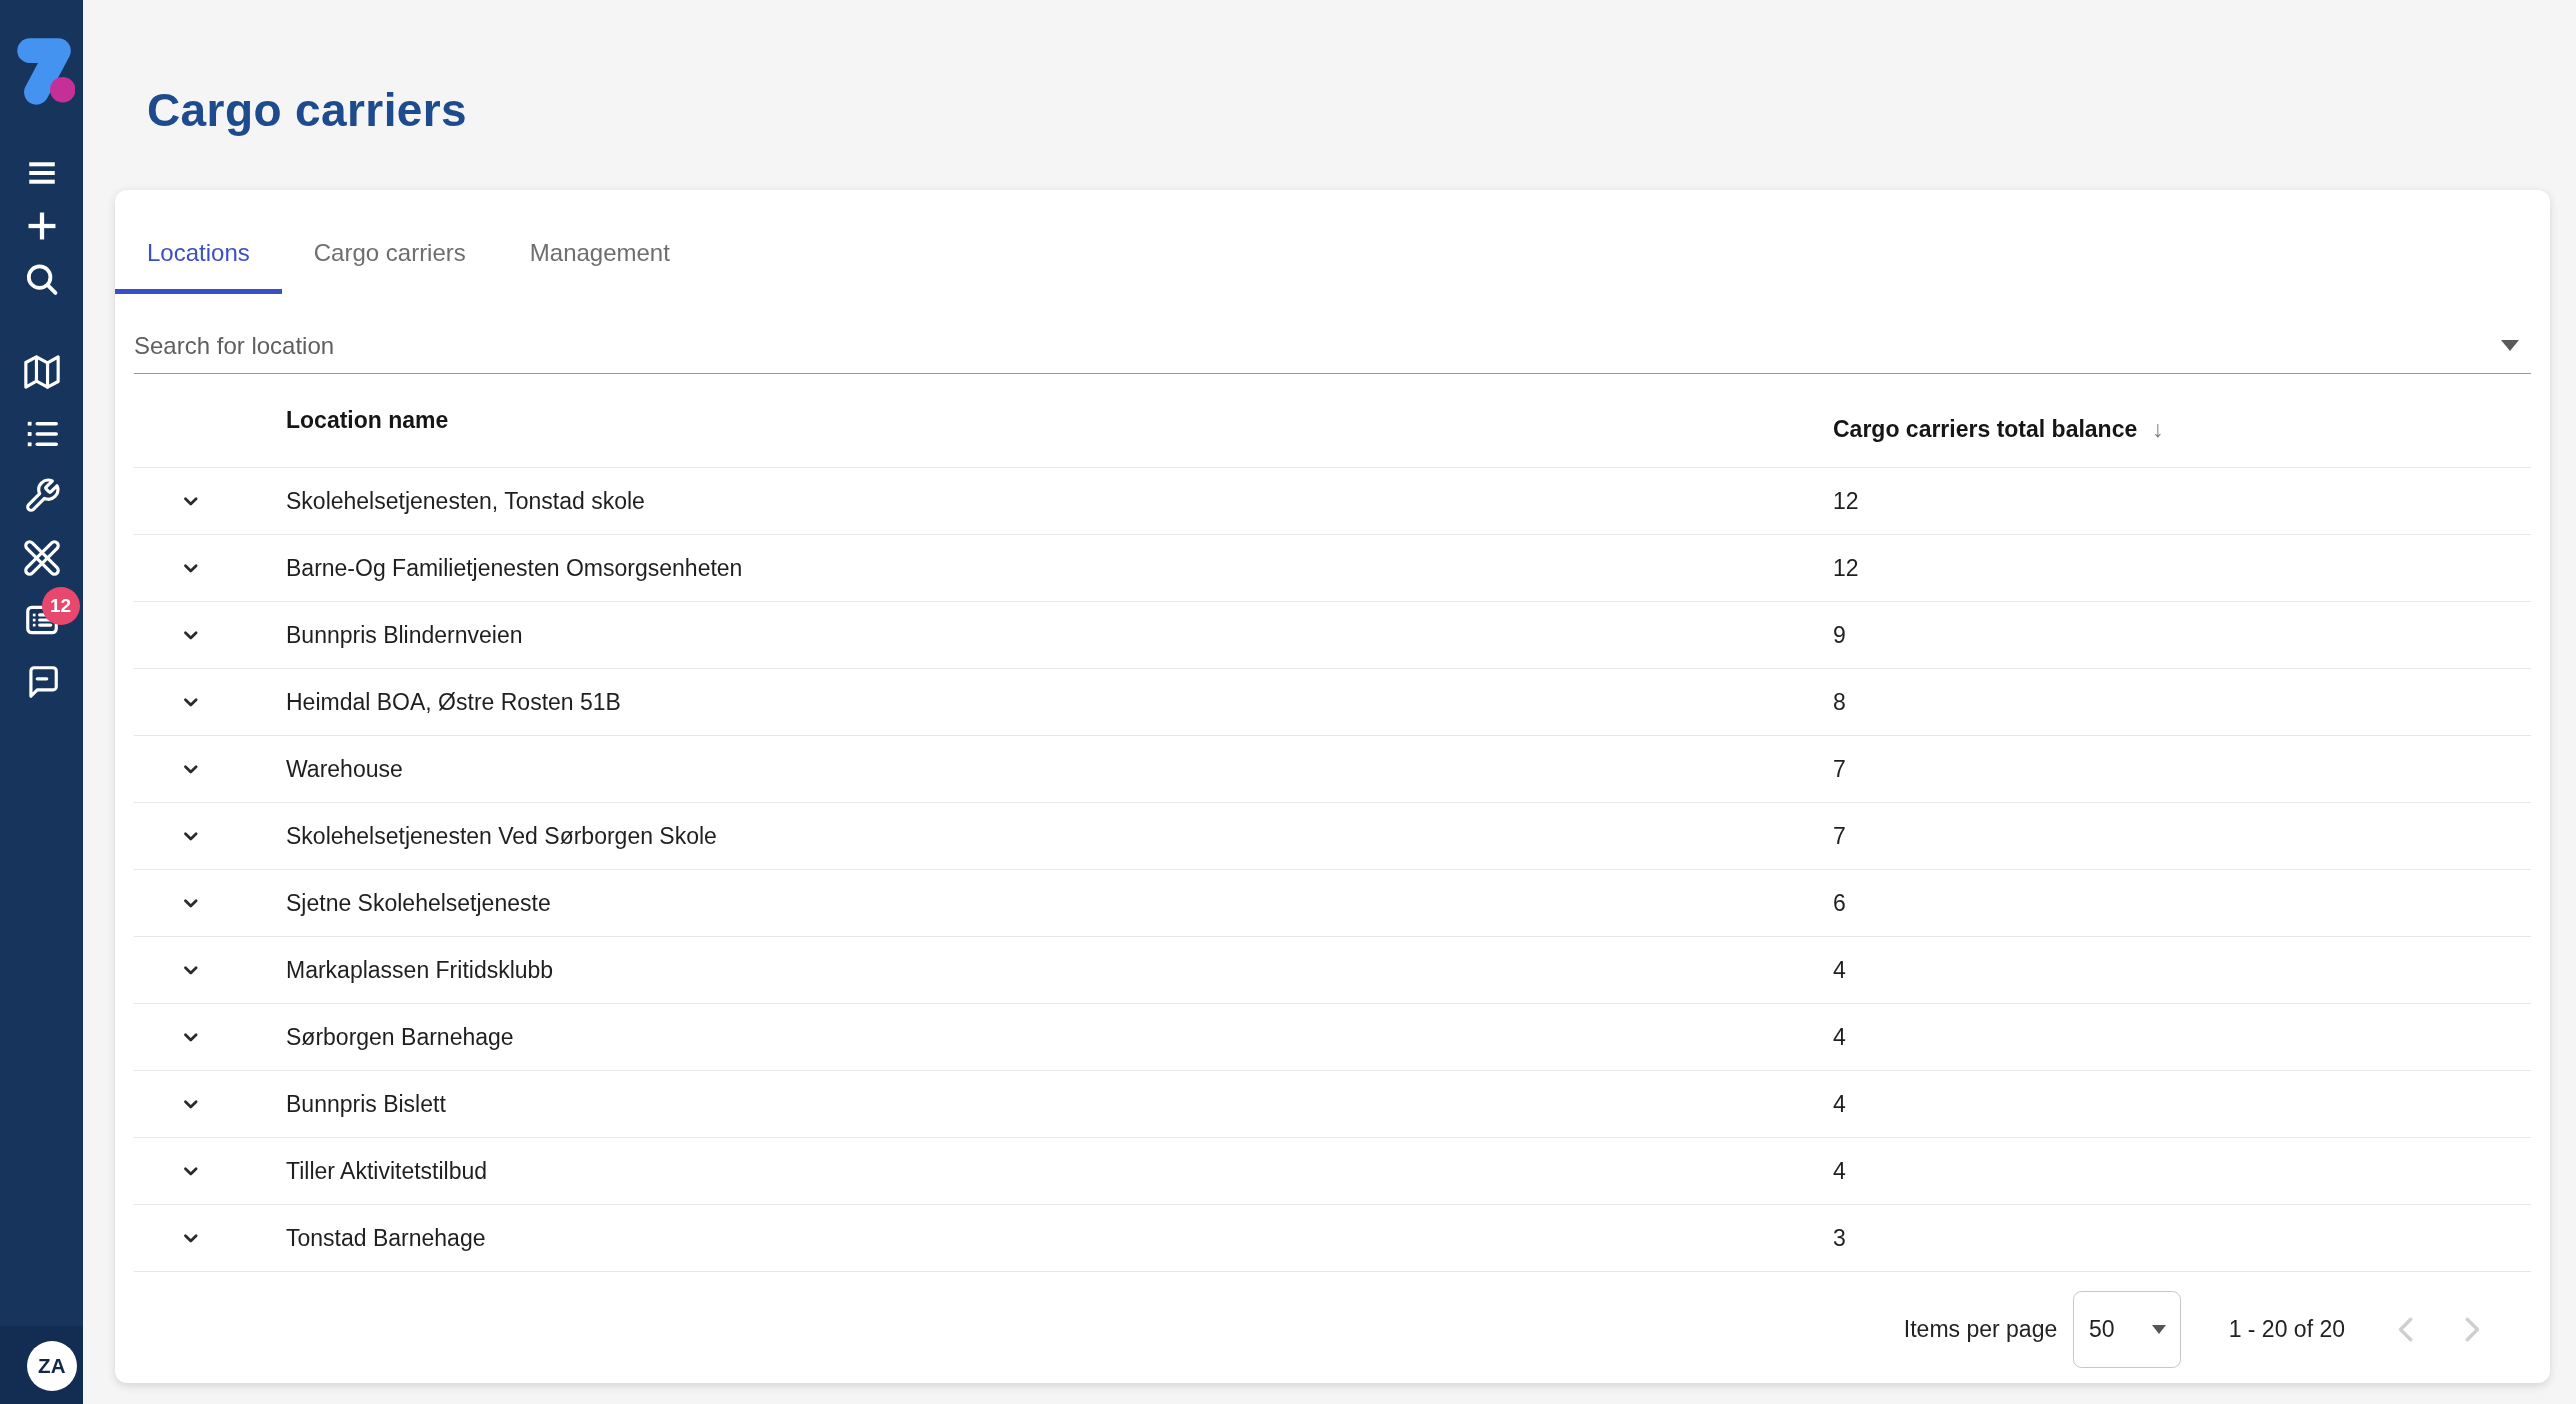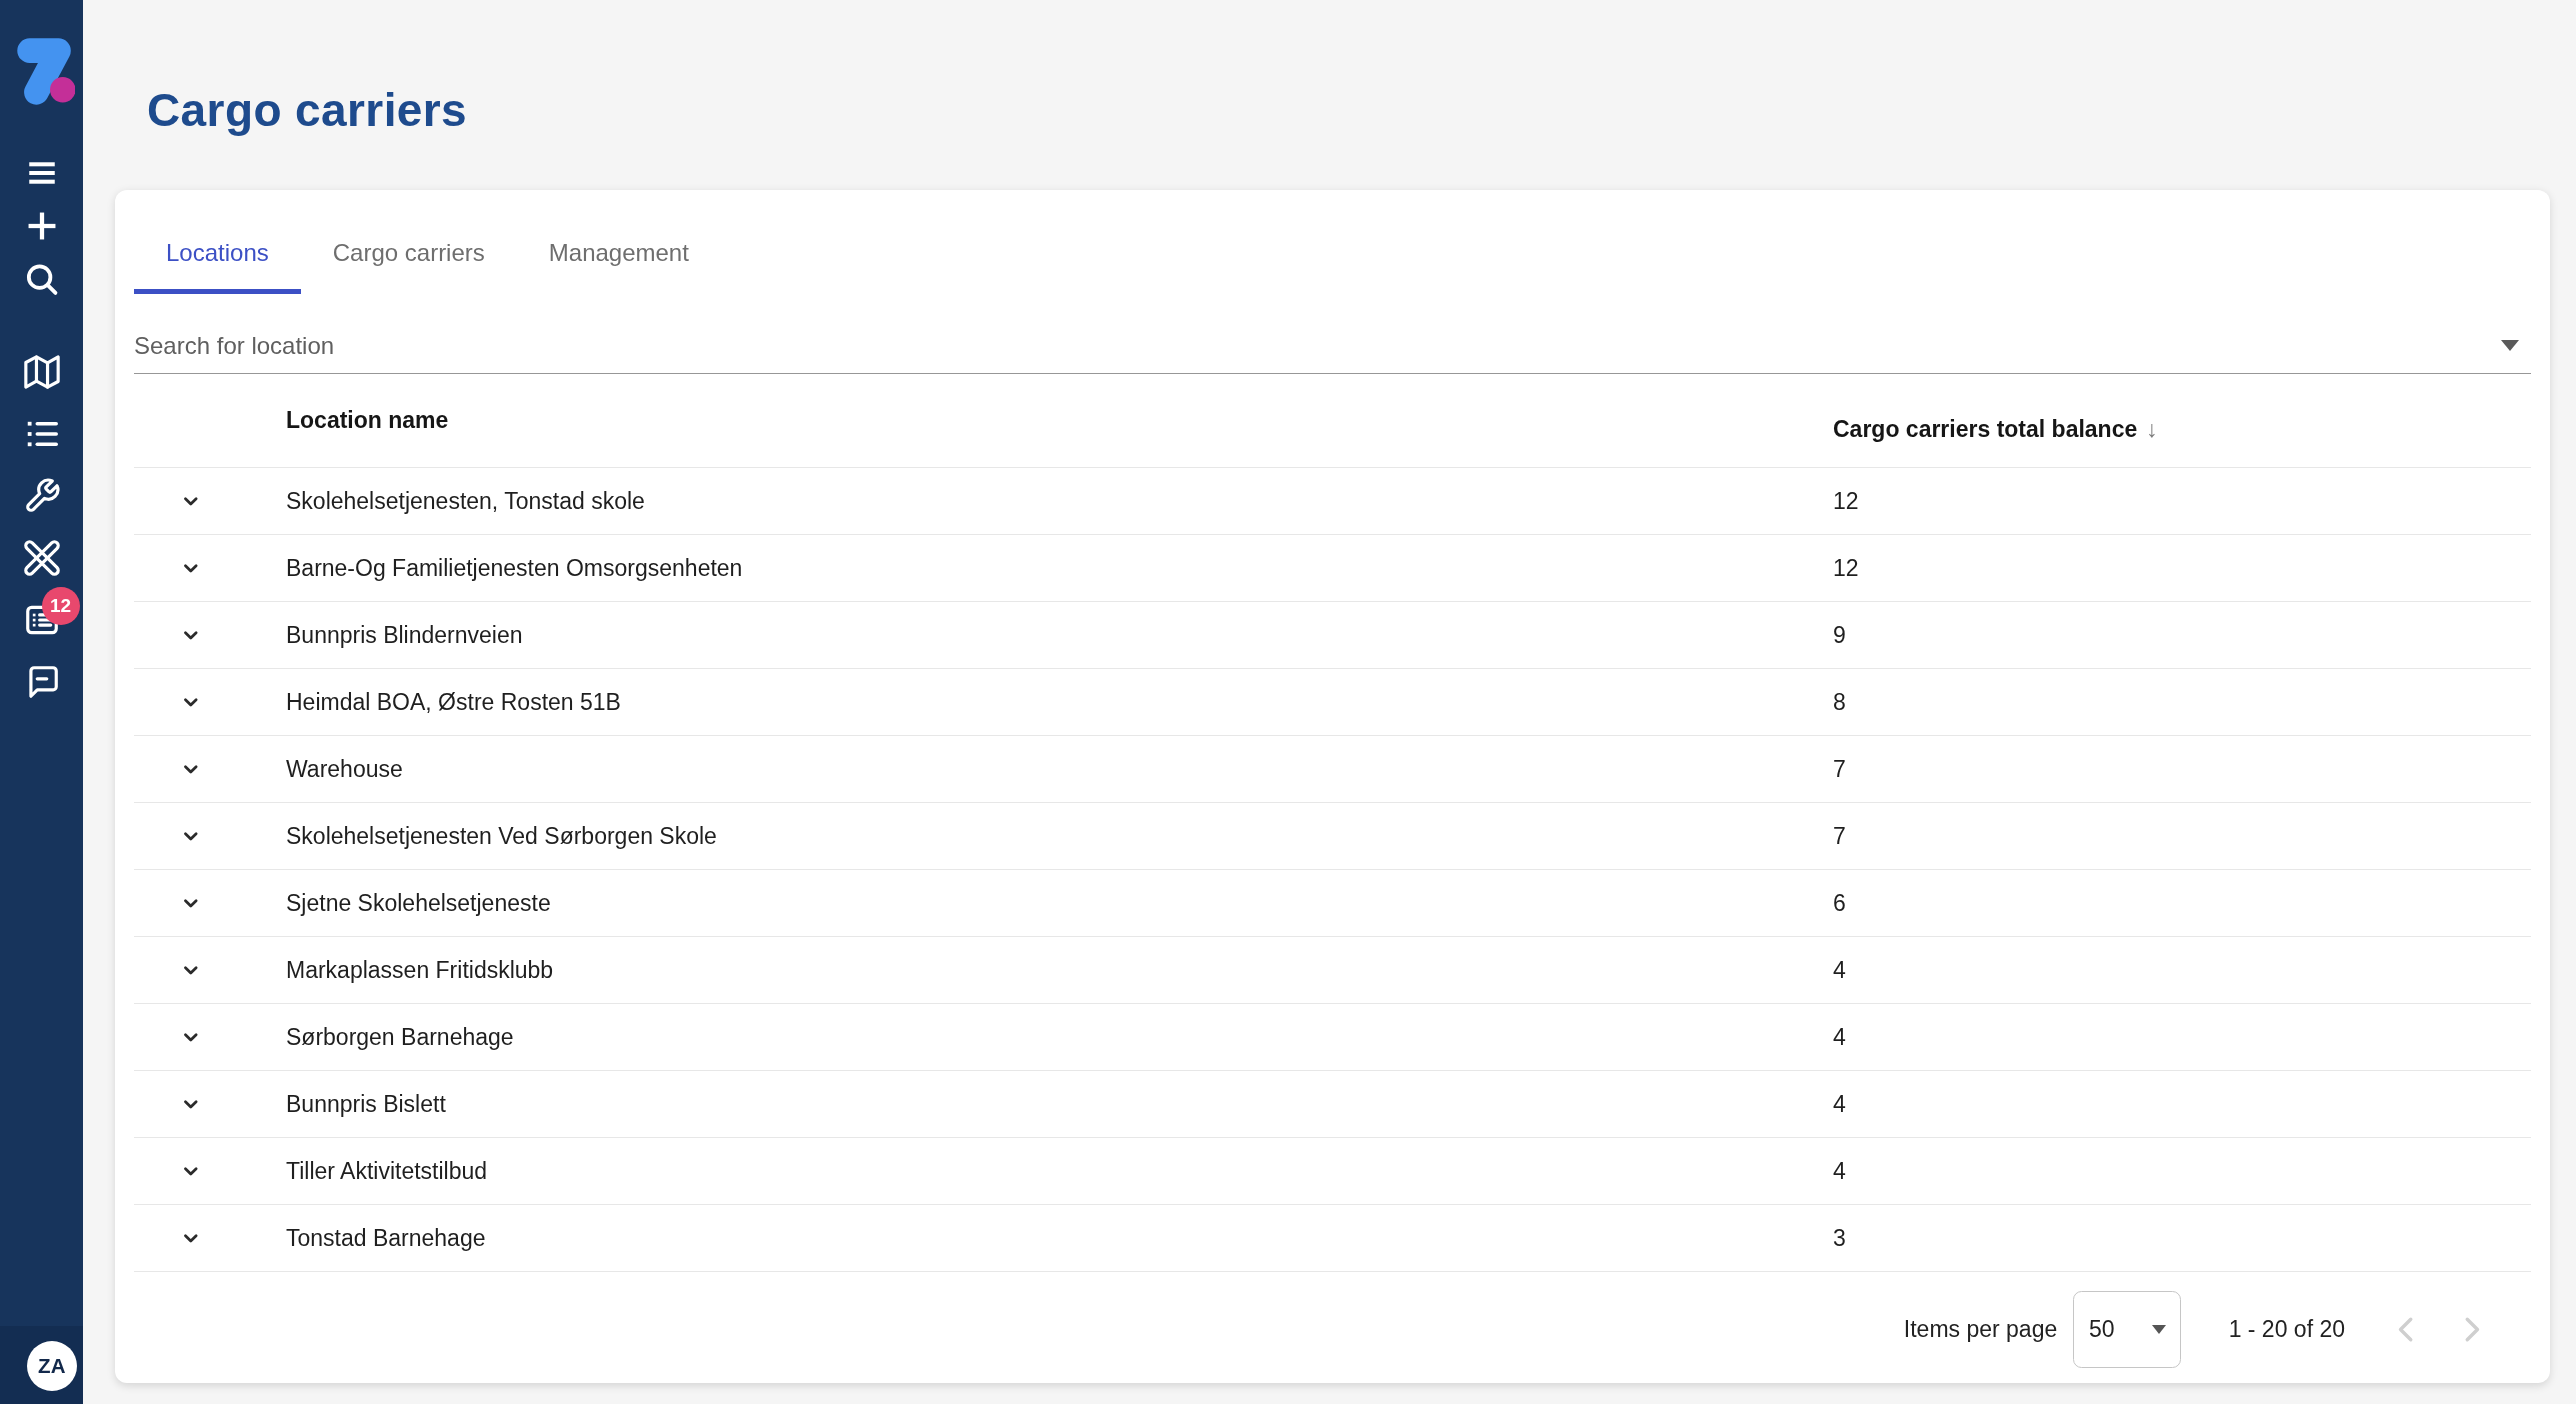--- a/index.html
+++ b/index.html
@@ -69,21 +69,21 @@
   }
   .card{
     margin:52px 0 0 32px;
     width:2435px;height:1193px;
     background:#fff;border-radius:12px;
     box-shadow:0 2.6px 8.5px rgba(0,0,0,0.13);
     overflow:hidden;
   }
 
   
-  .tabs{display:flex;padding-left:19px;margin-top:22px;}
+  .tabs{display:flex;margin-top:22px;}
   .tab{
     height:82px;display:flex;align-items:center;
     padding:0 32px;font-size:24px;color:var(--muted);
     position:relative;cursor:pointer;white-space:nowrap;
   }
   .tab.active{color:var(--accent);}
   .tab.active::after{
     content:"";position:absolute;left:0;right:0;bottom:0;height:5.1px;
     background:var(--accent);
   }
@@ -108,21 +108,21 @@
   }
 
   
   .thead-row,.trow{
     display:grid;grid-template-columns:152px 1547px 1fr;
     align-items:center;
     margin:0 19px;
   }
   .thead-row{height:94px;border-bottom:1.7px solid var(--divider);}
   .th{font-size:23px;font-weight:bold;color:#161616;}
-  .th-balance{display:flex;align-items:center;gap:9px;cursor:pointer;margin-top:18px;}
+  .th-balance{display:flex;align-items:center;gap:15px;cursor:pointer;margin-top:18px;}
   .sort-arrow{color:#7C7C7C;font-size:23px;font-weight:normal;}
   .trow{height:67px;border-bottom:1.7px solid var(--divider);cursor:pointer;}
   .cell-expand{padding-left:44px;display:flex;align-items:center;}
   .expand-btn{width:25.6px;height:25.6px;display:flex;align-items:center;justify-content:center;cursor:pointer;}
   .cell-name{font-size:23px;color:#1F1F1F;white-space:nowrap;overflow:hidden;}
   .cell-balance{font-size:23px;color:#1F1F1F;}
 
   
   .pagination{
     height:114px;display:flex;align-items:center;justify-content:flex-end;

